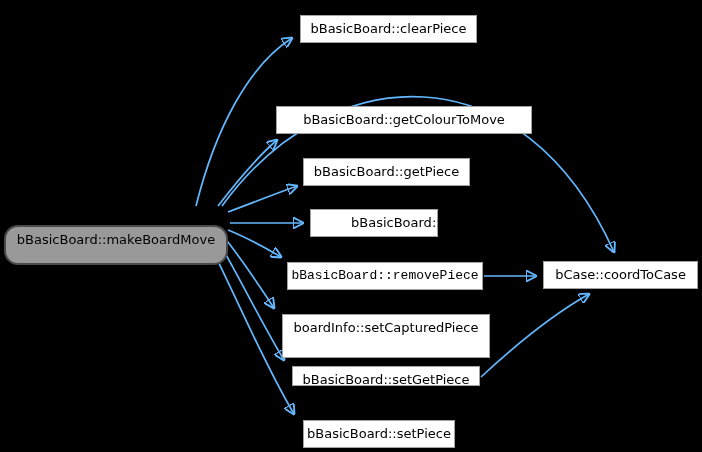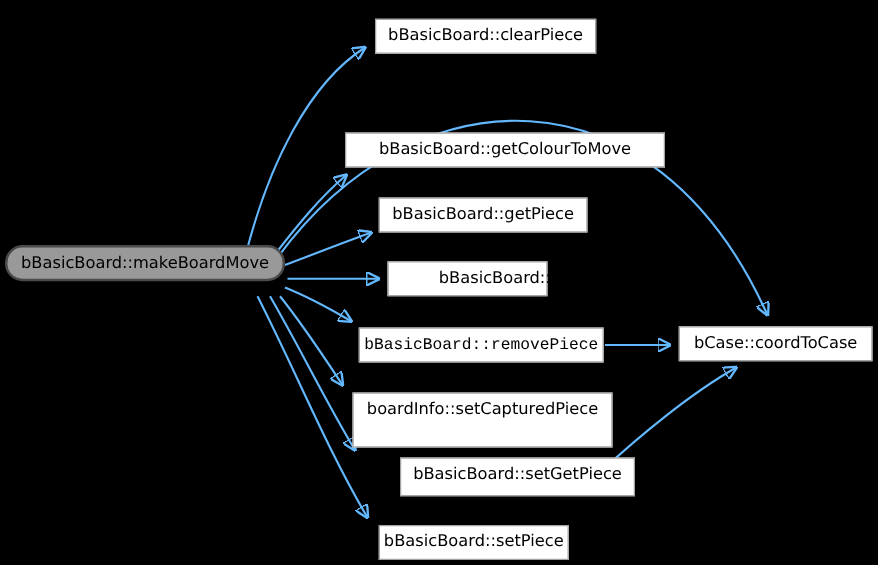--- a/index.html
+++ b/index.html
@@ -39,28 +39,28 @@
     z-index: 2;
     cursor: pointer;
   }
   .node.current {
     background: #999999;
     border: 2px solid #4A4A4A;
     line-height: 25px;
     cursor: default;
   }
   
-  #n-makeBoardMove   { left: 4px;   top: 196px; width: 224px; height: 29px; border-radius: 14px; }
+  #n-makeBoardMove   { left: 4px;   top: 225px; width: 224px; height: 40px; border-radius: 14px; }
   #n-clearPiece      { left: 300px; top: 15px;   width: 177px; height: 28px; }
   #n-getColourToMove { left: 276px; top: 106px; width: 256px; height: 28px; }
   #n-getPiece        { left: 303px; top: 158px; width: 167px; height: 28px; }
   #n-incPly          { left: 310px; top: 209px; width: 128px; height: 28px; padding-left: 40px; }
   #n-removePiece     { left: 287px; top: 262px; width: 196px; height: 28px; font-family: Liberation Mono, monospace; }
   #n-setCapturedPiece{ left: 282px; top: 314px; width: 208px; height: 44px; }
-  #n-setGetPiece     { left: 292px; top: 366px; width: 188px; height: 31px; margin-left: 28px; }
+  #n-setGetPiece     { left: 292px; top: 366px; width: 188px; height: 20px; }
   #n-setPiece        { left: 303px; top: 420px; width: 152px; height: 28px; }
   #n-coordToCase     { left: 543px; top: 261px; width: 155px; height: 28px; }
 </style>
 </head>
 <body>
 
 <div class="canvas">
 
   <svg class="edges" viewBox="0 0 702 452" xmlns="http://www.w3.org/2000/svg">
     <defs>

